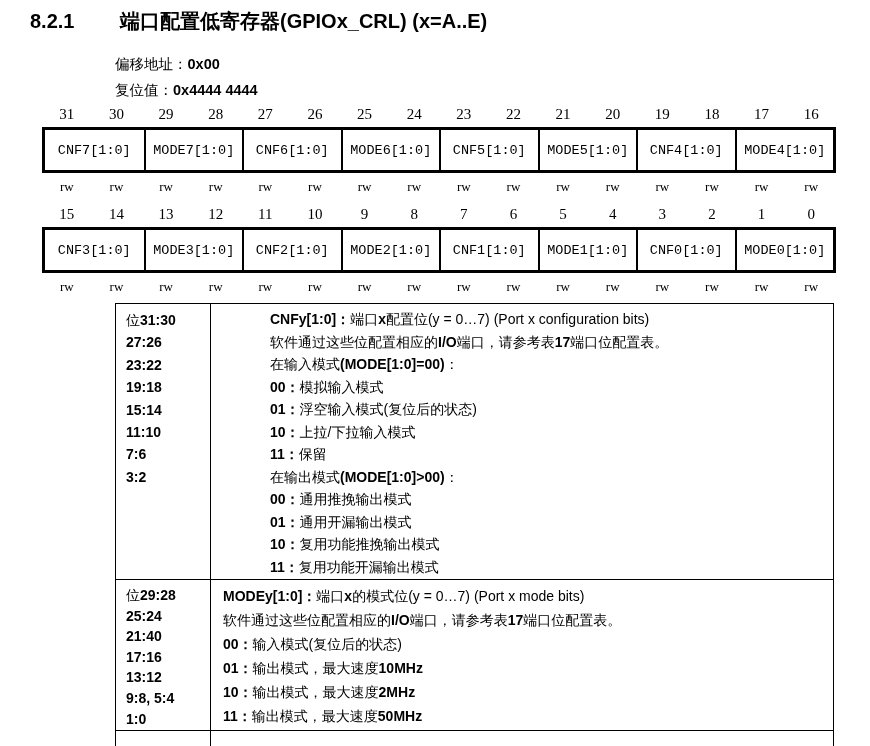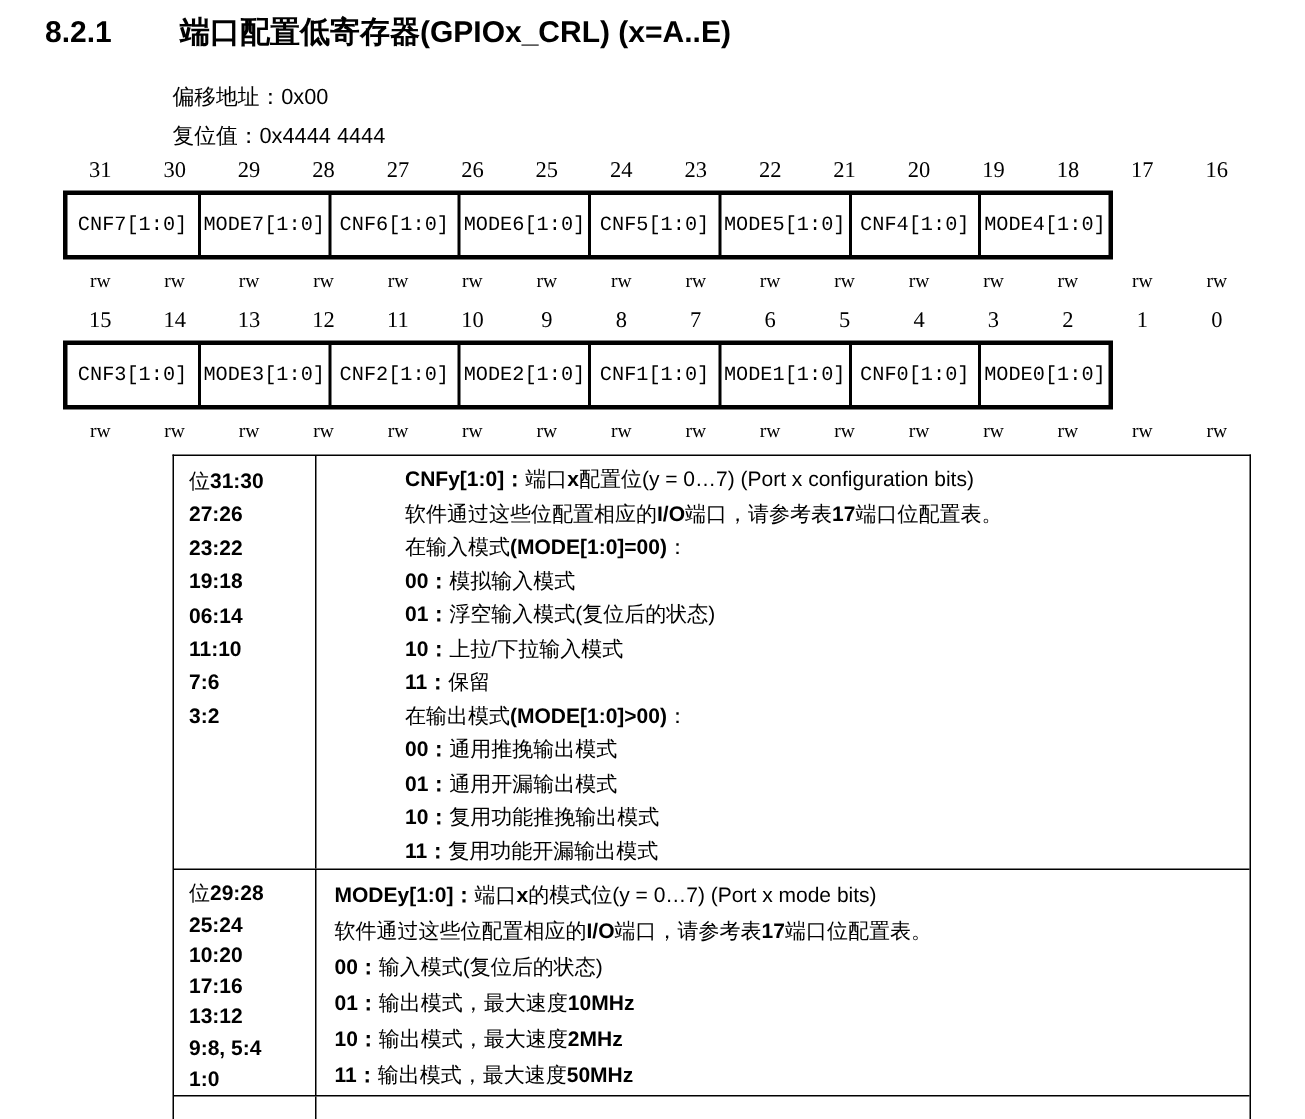--- a/index.html
+++ b/index.html
@@ -8,34 +8,34 @@
   .page { position:relative; width:870px; height:746px; background:#fff; overflow:hidden;border-radius:20px; }
 
   
   .section-heading { position:absolute; top:8px; left:30px; font-weight:bold; font-size:20px;
                      font-family:"Liberation Sans", sans-serif; white-space:nowrap; }
   .sec-num { display:inline-block; width:90px; }
 
   
   .meta { position:absolute; left:115px; font-size:14.5px; white-space:nowrap; }
   .meta .lbl { font-family:"Liberation Serif", serif; }
-  .meta .val { font-weight:normal; font-family:"Liberation Sans", sans-serif; }
+  .meta .val { font-weight:bold; font-family:"Liberation Sans", sans-serif; }
   .meta-offset { top:55px; }
   .meta-reset  { top:81px; }
 
   
   .bits-row, .rw-row { position:absolute; left:42px; width:794px;
                        display:grid; grid-template-columns:repeat(16,1fr); text-align:center; }
   .bits-row { font-family:"Liberation Serif", serif; font-size:15px; }
   .rw-row   { font-family:"Liberation Serif", serif; font-size:13px; }
   .bits-row-1 { top:106px; } .bits-row-2 { top:206px; }
   .rw-row-1   { top:179px; } .rw-row-2   { top:279px; }
 
   
-  .reg-table { position:absolute; left:42px; width:700px; height:46px;
+  .reg-table { position:absolute; left:42px; width:794px; height:46px;
                border:3px solid #000; display:grid; grid-template-columns:repeat(8,1fr);
                background:#fff; }
   .reg-table-1 { top:127px; } .reg-table-2 { top:227px;text-align:right; }
   .reg-cell { border-left:2px solid #000; display:flex; align-items:center; justify-content:center;
               font-family:"Liberation Mono", monospace; font-size:13.5px; white-space:nowrap; }
   .reg-cell:first-child { border-left:none; }
 
   
   .desc-table { position:absolute; left:115px; top:303px; width:719px;
                 border:1px solid #000; border-bottom:none; background:#fff; }
@@ -171,21 +171,21 @@
   </div>
 
   <div class="desc-table">
 
     <div class="desc-row desc-row-1">
       <div class="bits-col">
         <div class="bit-line"><span>位</span><span class="seg-bold">31:30</span></div>
         <div class="bit-line"><span class="seg-bold">27:26</span></div>
         <div class="bit-line"><span class="seg-bold">23:22</span></div>
         <div class="bit-line"><span class="seg-bold">19:18</span></div>
-        <div class="bit-line"><span class="seg-bold">06:14</span></div>
+        <div class="bit-line"><span class="seg-bold">15:14</span></div>
         <div class="bit-line"><span class="seg-bold">11:10</span></div>
         <div class="bit-line"><span class="seg-bold">7:6</span></div>
         <div class="bit-line"><span class="seg-bold">3:2</span></div>
       </div>
       <div class="content-col">
         <div class="desc-line"><span class="seg-bold">CNFy[1:0]：</span><span>端口</span><span class="seg-bold">x</span><span>配置位(y = 0…7) (Port x configuration bits)</span></div>
         <div class="desc-line"><span>软件通过这些位配置相应的</span><span class="seg-bold">I/O</span><span>端口，请参考表</span><span class="seg-bold">17</span><span>端口位配置表。</span></div>
         <div class="desc-line"><span>在输入模式</span><span class="seg-bold">(MODE[1:0]=00)</span><span>：</span></div>
         <div class="desc-line"><span class="seg-bold">00：</span><span>模拟输入模式</span></div>
         <div class="desc-line"><span class="seg-bold">01：</span><span>浮空输入模式(复位后的状态)</span></div>
@@ -196,21 +196,21 @@
         <div class="desc-line"><span class="seg-bold">01：</span><span>通用开漏输出模式</span></div>
         <div class="desc-line"><span class="seg-bold">10：</span><span>复用功能推挽输出模式</span></div>
         <div class="desc-line"><span class="seg-bold">11：</span><span>复用功能开漏输出模式</span></div>
       </div>
     </div>
 
     <div class="desc-row desc-row-2">
       <div class="bits-col">
         <div class="bit-line"><span>位</span><span class="seg-bold">29:28</span></div>
         <div class="bit-line"><span class="seg-bold">25:24</span></div>
-        <div class="bit-line"><span class="seg-bold">10:20</span></div>
+        <div class="bit-line"><span class="seg-bold">21:40</span></div>
         <div class="bit-line"><span class="seg-bold">17:16</span></div>
         <div class="bit-line"><span class="seg-bold">13:12</span></div>
         <div class="bit-line"><span class="seg-bold">9:8, 5:4</span></div>
         <div class="bit-line"><span class="seg-bold">1:0</span></div>
       </div>
       <div class="content-col">
         <div class="desc-line"><span class="seg-bold">MODEy[1:0]：</span><span>端口</span><span class="seg-bold">x</span><span>的模式位(y = 0…7) (Port x mode bits)</span></div>
         <div class="desc-line"><span>软件通过这些位配置相应的</span><span class="seg-bold">I/O</span><span>端口，请参考表</span><span class="seg-bold">17</span><span>端口位配置表。</span></div>
         <div class="desc-line"><span class="seg-bold">00：</span><span>输入模式(复位后的状态)</span></div>
         <div class="desc-line"><span class="seg-bold">01：</span><span>输出模式，最大速度</span><span class="seg-bold">10MHz</span></div>

